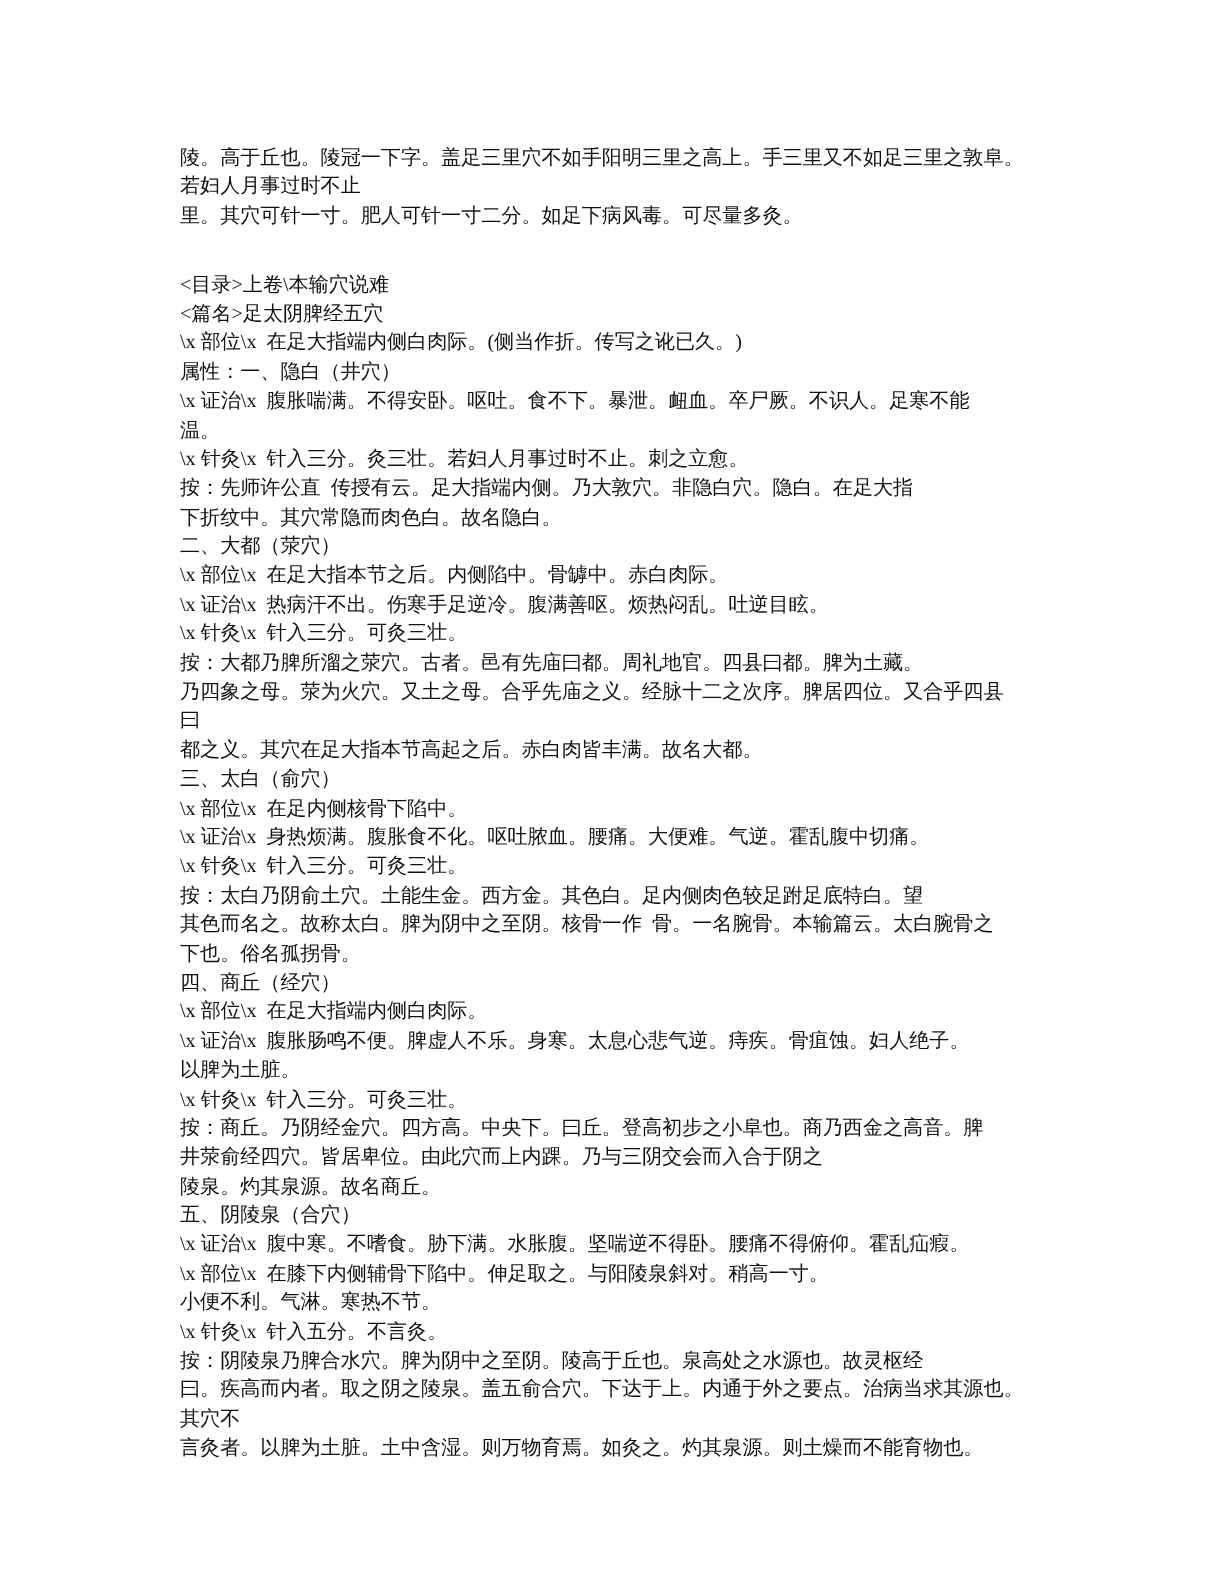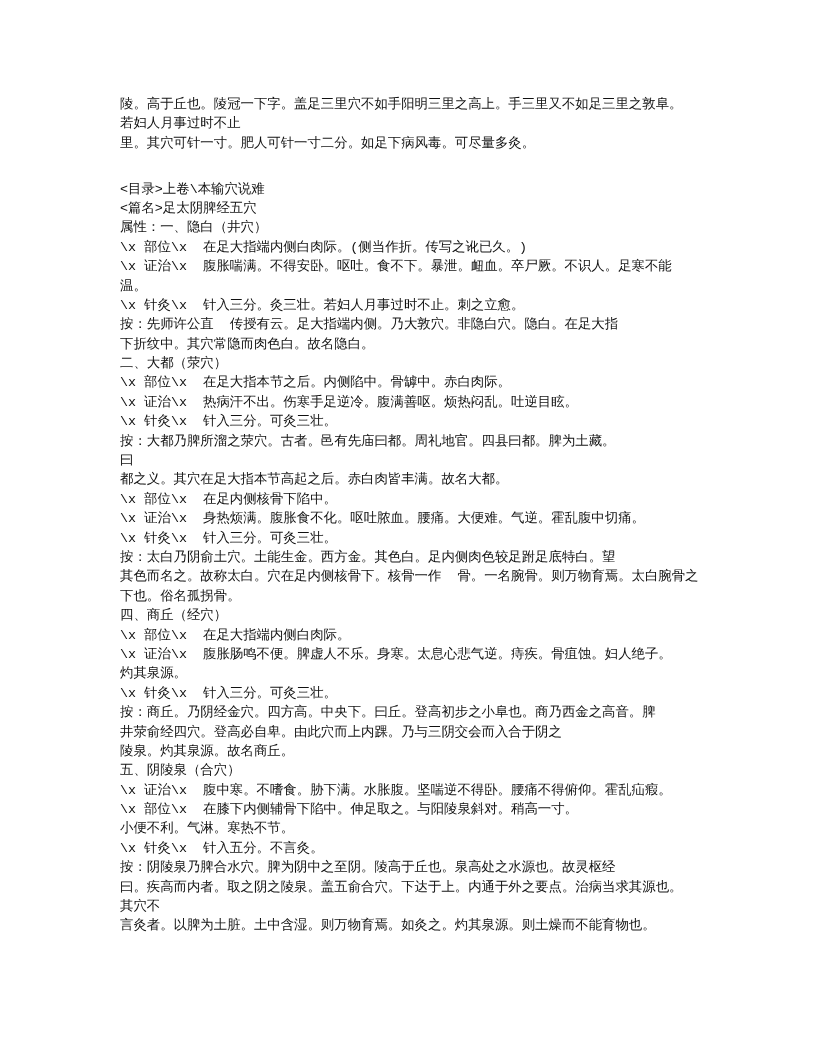--- a/index.html
+++ b/index.html
@@ -2,21 +2,21 @@
 <html><head>
 <meta charset="utf-8">
 <style>
   html, body { margin: 0; padding: 0; background: #ffffff; }
   body { width: 816px; height: 1056px; position: relative; overflow: hidden; }
   .page {
     position: absolute;
     left: 120px;
     top: 95px;
     width: 590px;
-    font-family: Liberation Mono, monospace;
+    font-family: Liberation Serif, serif;
     font-size: 13.4px;
     line-height: 19.4px;
     color: #111111;
   }
   .line { white-space: pre; height: 19.4px; }
   .blank { height: 19.4px; }
   .gap { height: 7px; }
 </style>
 </head>
 <body>
@@ -27,56 +27,58 @@
     <div class="line">若妇人月事过时不止</div>
     <div class="line">里。其穴可针一寸。肥人可针一寸二分。如足下病风毒。可尽量多灸。</div>
   </div>
   <div class="blank"></div>
   <div class="gap"></div>
 
   <div class="line">&lt;目录&gt;上卷\本输穴说难</div>
   <div class="line">&lt;篇名&gt;足太阴脾经五穴</div>
 
   <div>
+    <div class="line">\x 部位\x  在足大指端内侧白肉际。(侧当作折。传写之讹已久。)</div>
     <div class="line">属性：一、隐白（井穴）</div>
-    <div class="line">\x 部位\x  在足大指端内侧白肉际。(侧当作折。传写之讹已久。)</div>
     <div class="line">\x 证治\x  腹胀喘满。不得安卧。呕吐。食不下。暴泄。衄血。卒尸厥。不识人。足寒不能</div>
     <div class="line">温。</div>
     <div class="line">\x 针灸\x  针入三分。灸三壮。若妇人月事过时不止。刺之立愈。</div>
     <div class="line">按：先师许公直  传授有云。足大指端内侧。乃大敦穴。非隐白穴。隐白。在足大指</div>
     <div class="line">下折纹中。其穴常隐而肉色白。故名隐白。</div>
   </div>
 
   <div>
     <div class="line">二、大都（荥穴）</div>
     <div class="line">\x 部位\x  在足大指本节之后。内侧陷中。骨罅中。赤白肉际。</div>
     <div class="line">\x 证治\x  热病汗不出。伤寒手足逆冷。腹满善呕。烦热闷乱。吐逆目眩。</div>
     <div class="line">\x 针灸\x  针入三分。可灸三壮。</div>
     <div class="line">按：大都乃脾所溜之荥穴。古者。邑有先庙曰都。周礼地官。四县曰都。脾为土藏。</div>
+    <div class="line">乃四象之母。荥为火穴。又土之母。合乎先庙之义。经脉十二之次序。脾居四位。又合乎四县</div>
     <div class="line">曰</div>
     <div class="line">都之义。其穴在足大指本节高起之后。赤白肉皆丰满。故名大都。</div>
   </div>
 
   <div>
+    <div class="line">三、太白（俞穴）</div>
     <div class="line">\x 部位\x  在足内侧核骨下陷中。</div>
     <div class="line">\x 证治\x  身热烦满。腹胀食不化。呕吐脓血。腰痛。大便难。气逆。霍乱腹中切痛。</div>
     <div class="line">\x 针灸\x  针入三分。可灸三壮。</div>
     <div class="line">按：太白乃阴俞土穴。土能生金。西方金。其色白。足内侧肉色较足跗足底特白。望</div>
-    <div class="line">其色而名之。故称太白。穴在足内侧核骨下。核骨一作  骨。一名腕骨。则万物育焉。太白腕骨之</div>
+    <div class="line">其色而名之。故称太白。脾为阴中之至阴。核骨一作  骨。一名腕骨。本输篇云。太白腕骨之</div>
     <div class="line">下也。俗名孤拐骨。</div>
   </div>
 
   <div>
     <div class="line">四、商丘（经穴）</div>
     <div class="line">\x 部位\x  在足大指端内侧白肉际。</div>
     <div class="line">\x 证治\x  腹胀肠鸣不便。脾虚人不乐。身寒。太息心悲气逆。痔疾。骨疽蚀。妇人绝子。</div>
-    <div class="line">灼其泉源。</div>
+    <div class="line">以脾为土脏。</div>
     <div class="line">\x 针灸\x  针入三分。可灸三壮。</div>
     <div class="line">按：商丘。乃阴经金穴。四方高。中央下。曰丘。登高初步之小阜也。商乃西金之高音。脾</div>
-    <div class="line">井荥俞经四穴。登高必自卑。由此穴而上内踝。乃与三阴交会而入合于阴之</div>
+    <div class="line">井荥俞经四穴。皆居卑位。由此穴而上内踝。乃与三阴交会而入合于阴之</div>
     <div class="line">陵泉。灼其泉源。故名商丘。</div>
   </div>
 
   <div>
     <div class="line">五、阴陵泉（合穴）</div>
     <div class="line">\x 证治\x  腹中寒。不嗜食。胁下满。水胀腹。坚喘逆不得卧。腰痛不得俯仰。霍乱疝瘕。</div>
     <div class="line">\x 部位\x  在膝下内侧辅骨下陷中。伸足取之。与阳陵泉斜对。稍高一寸。</div>
     <div class="line">小便不利。气淋。寒热不节。</div>
     <div class="line">\x 针灸\x  针入五分。不言灸。</div>
     <div class="line">按：阴陵泉乃脾合水穴。脾为阴中之至阴。陵高于丘也。泉高处之水源也。故灵枢经</div>

